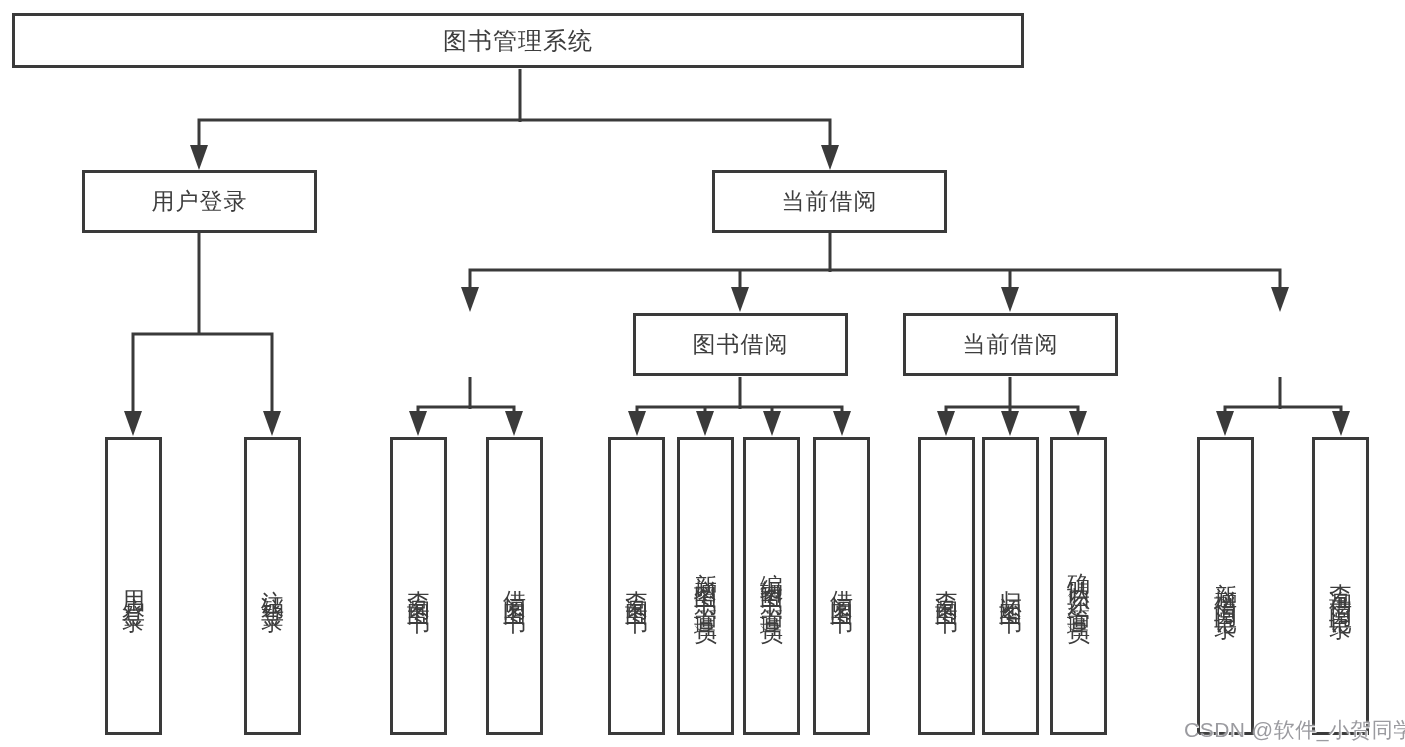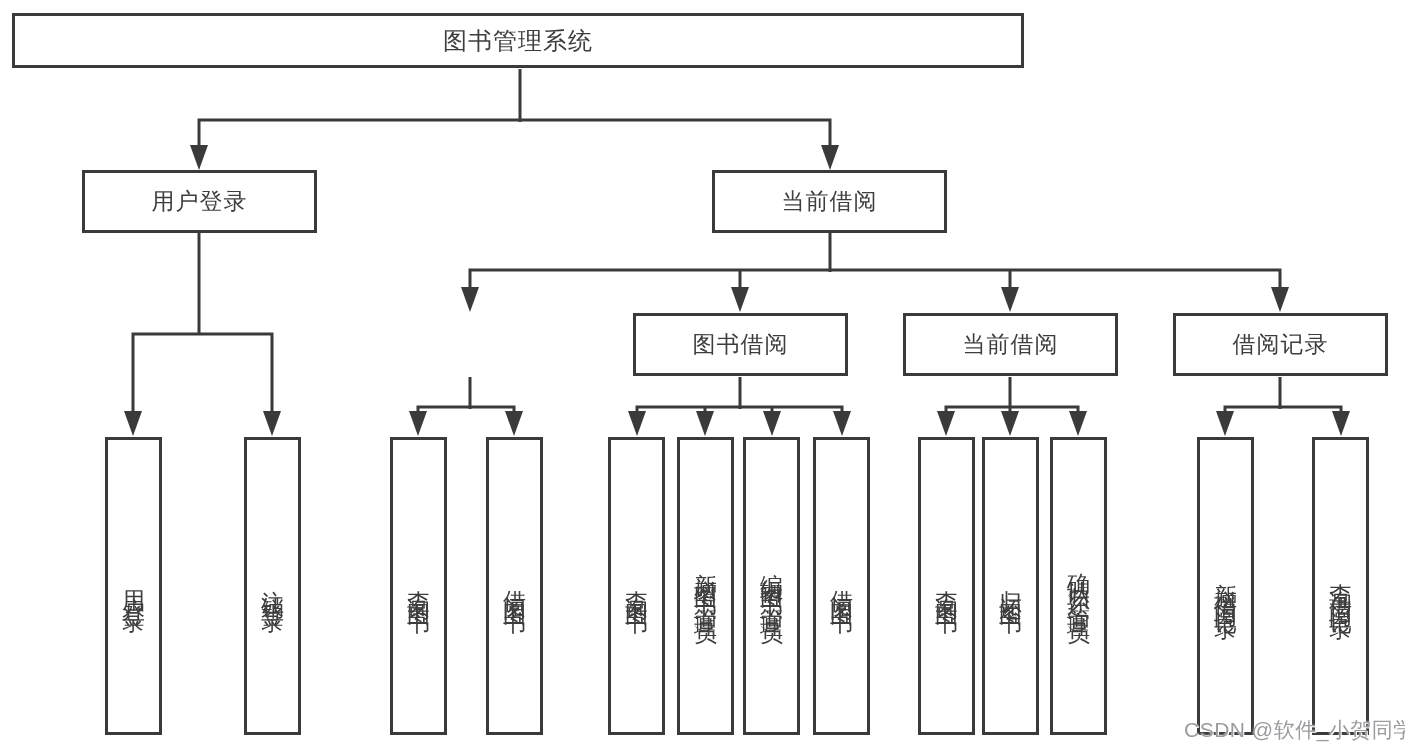--- a/index.html
+++ b/index.html
@@ -113,23 +113,20 @@
   <div class="box lvl l2" style="left:712px">
     <span>当前借阅</span>
   </div>
 
   <div class="box lvl l3" style="left:903px">
     <span>当前借阅</span>
   </div>
   <div class="box lvl l3" style="left:633px">
     <span>图书借阅</span>
   </div>
-  <div class="box lvl l3" style="left:1173px">
-    <span>借阅记录</span>
-  </div>
 
   <div class="vbox" style="left:105px">
     <span class="vtext">用户登录</span>
   </div>
   <div class="vbox" style="left:244px">
     <span class="vtext">注销登录</span>
   </div>
   <div class="vbox" style="left:390px">
     <span class="vtext">查询图书</span>
   </div>

